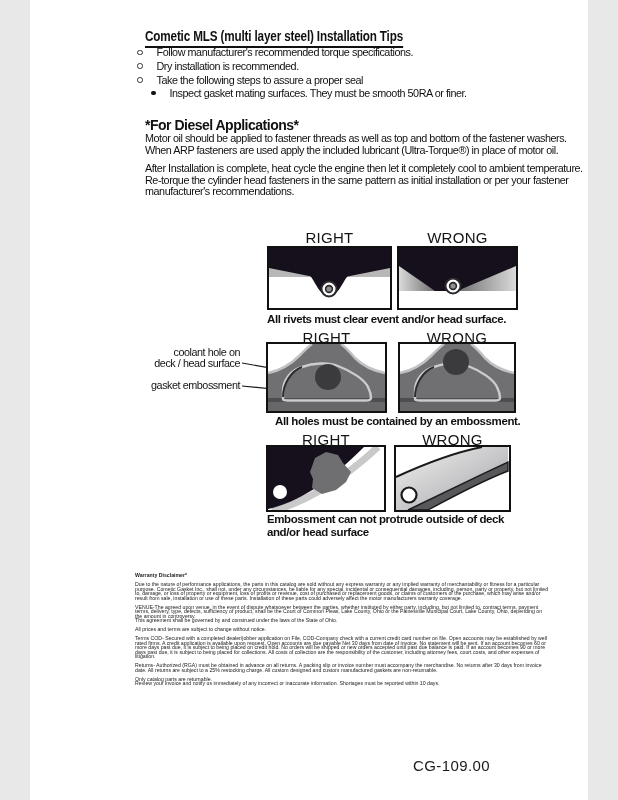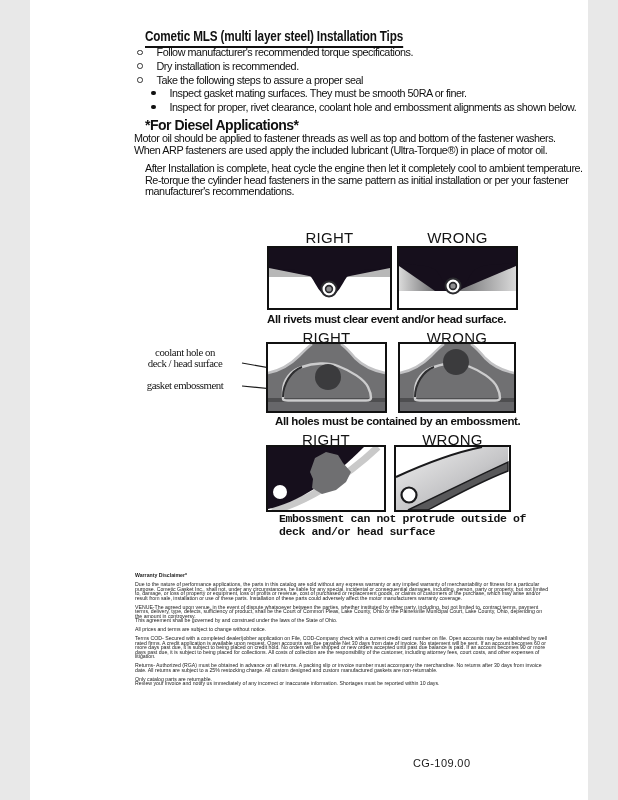--- a/index.html
+++ b/index.html
@@ -17,25 +17,25 @@
   .tiprow{display:flex;align-items:flex-start;line-height:12.2px;
     font-size:10.8px;letter-spacing:-0.45px;white-space:nowrap;margin-bottom:1.6px;}
   .tiprow .txt{display:inline-block;margin-left:11px;}
   .m-circ{flex:0 0 auto;width:3.5px;height:3.5px;border:1px solid #333;border-radius:50%;margin:3.5px 3px 0 0;}
   .m-dot{flex:0 0 auto;width:4.5px;height:4.5px;background:#111;border-radius:50%;margin:3.5px 3px 0 0;}
   .sub{padding-left:14px;}
   .h2{font-size:14px;font-weight:bold;letter-spacing:-0.5px;white-space:nowrap;}
   .body-p{font-size:10.8px;line-height:11.7px;letter-spacing:-0.45px;width:438px;}
   .fig-label{font-size:15px;letter-spacing:0.3px;text-align:center;color:#141414;}
   .fig-caption{font-size:11.5px;font-weight:bold;letter-spacing:-0.4px;line-height:12.5px;}
-  .annot{font-size:10.8px;letter-spacing:-0.45px;line-height:11px;text-align:center;color:#141414;font-family:Liberation Serif, serif;}
+  .annot{font-size:10.8px;letter-spacing:-0.45px;line-height:11px;text-align:right;color:#141414;}
   .smallprint{width:414px;font-size:5.2px;line-height:4.5px;color:#222;}
   .smallprint .sp-h{font-weight:bold;margin:0 0 4.5px 0;}
   .smallprint p{margin:0 0 4.5px 0;white-space:pre-line;}
-  .code{font-size:11px;letter-spacing:0.4px;color:#1a1a1a;}
+  .code{font-size:15px;letter-spacing:0.4px;color:#1a1a1a;}
   svg{display:block;}
 </style>
 </head>
 <body>
 
 <div class="page">
 
   <div class="abs title" style="left:115px;top:27px;">Cometic MLS (multi layer steel) Installation Tips</div>
 
   <div class="abs" style="left:107px;top:46px;">
@@ -48,28 +48,24 @@
       <span class="txt">Dry installation is recommended.</span>
     </div>
     <div class="tiprow">
       <span class="m-circ"></span>
       <span class="txt">Take the following steps to assure a proper seal</span>
     </div>
     <div class="tiprow sub">
       <span class="m-dot"></span>
       <span class="txt">Inspect gasket mating surfaces.  They must be smooth 50RA or finer.</span>
     </div>
-    <div class="tiprow sub">
-      <span class="m-dot"></span>
-      <span class="txt">Inspect for proper, rivet clearance, coolant hole and embossment alignments as shown below.</span>
-    </div>
   </div>
 
   <div class="abs h2" style="left:115px;top:117px;">*For Diesel Applications*</div>
-  <div class="abs body-p" style="left:104px;top:133px;">Motor oil should be applied to fastener threads as well as top and bottom of the fastener washers. When ARP fasteners are used apply the included lubricant (Ultra-Torque®) in place of motor oil.</div>
+  <div class="abs body-p" style="left:115px;top:133px;">Motor oil should be applied to fastener threads as well as top and bottom of the fastener washers. When ARP fasteners are used apply the included lubricant (Ultra-Torque®) in place of motor oil.</div>
   <div class="abs body-p" style="left:115px;top:163px;">After Installation is complete, heat cycle the engine then let it completely cool to ambient temperature. Re-torque the cylinder head fasteners in the same pattern as initial installation or per your fastener manufacturer's recommendations.</div>
 
   <div class="abs fig-label" style="left:237px;top:229px;width:125px;">RIGHT</div>
   <div class="abs fig-label" style="left:367px;top:229px;width:121px;">WRONG</div>
 
   <svg class="abs" style="left:237px;top:246px;" width="125" height="64" viewBox="0 0 125 64">
     <rect x="1" y="1" width="123" height="62" fill="#160f1c"></rect>
     <rect x="2" y="31" width="121" height="31" fill="#ffffff"></rect>
     <polygon points="2,22 47,31 2,31" fill="#b7b7b7"></polygon>
     <polygon points="123,22 78,31 123,31" fill="#b7b7b7"></polygon>
@@ -165,21 +161,21 @@
       </linearGradient>
     </defs>
     <rect x="1" y="1" width="115" height="65" fill="#ffffff"></rect>
     <path d="M2,32 C28,20 58,8 88,2 L114,2 L114,20 C84,30 50,47 24,65 L2,65 Z" fill="url(#bw)"></path>
     <path d="M2,32 C28,20 58,8 88,2" stroke="#1a1a1c" stroke-width="2" fill="none"></path>
     <path d="M14,65 C45,50 80,33 114,17 L114,26 C88,36 58,52 34,65 Z" fill="#58585a" stroke="#1a1a1c" stroke-width="1.4"></path>
     <circle cx="15" cy="50" r="7.5" fill="#ffffff" stroke="#1a1a1c" stroke-width="2.2"></circle>
     <rect x="1" y="1" width="115" height="65" fill="none" stroke="#111111" stroke-width="2"></rect>
   </svg>
 
-  <div class="abs fig-caption" style="left:249px;top:513px;width:265px;font-family:Liberation Mono, monospace;">Embossment can not protrude outside of deck and/or head surface</div>
+  <div class="abs fig-caption" style="left:237px;top:513px;width:265px;">Embossment can not protrude outside of deck and/or head surface</div>
 
   <div class="abs smallprint" style="left:105px;top:573px;">
     <p class="sp-h">Warranty Disclaimer*</p>
     <p>Due to the nature of performance applications, the parts in this catalog are sold without any express warranty or any implied warranty of merchantability or fitness for a particular purpose.  Cometic Gasket Inc., shall not, under any circumstances, be liable for any special, incidental or consequential damages, including, person, party or property, but not limited to, damage, or loss of property or equipment, loss of profits or revenue, cost of purchased or replacement goods, or claims of customers of the purchase, which may arise and/or result from sale, installation or use of these parts.  Installation of these parts could adversely affect the motor manufacturers warranty coverage.</p>
     <p>VENUE-The agreed upon venue, in the event of dispute whatsoever between the parties, whether instituted by either party, including, but not limited to, contract terms, payment terms, delivery, type, defects, sufficiency of product, shall be the Court of Common Pleas, Lake County, Ohio or the Painesville Municipal Court, Lake County, Ohio, depending on the amount in controversy.
 This agreement shall be governed by and construed under the laws of the State of Ohio.</p>
     <p>All prices and terms are subject to change without notice.</p>
     <p>Terms COD- Secured with a completed dealer/jobber application on File, COD-Company check with a current credit card number on file.  Open accounts may be established by well rated firms.  A credit application is available upon request.  Open accounts are due payable Net 30 days from date of invoice.  No statement will be sent.  If an account becomes 60 or more days past due, it is subject to being placed on credit hold.  No orders will be shipped or new orders accepted until past due balance is paid.  If an account becomes 90 or more days past due, it is subject to being placed for collections.  All costs of collection are the responsibility of the customer, including attorney fees, court costs, and other expenses of litigation.</p>
     <p>Returns- Authorized (RGA) must be obtained in advance on all returns.  A packing slip or invoice number must accompany the merchandise.  No returns after 30 days from invoice date.  All returns are subject to a 25% restocking charge.  All custom designed and custom manufactured gaskets are non-returnable.</p>
     <p>Only catalog parts are returnable.

